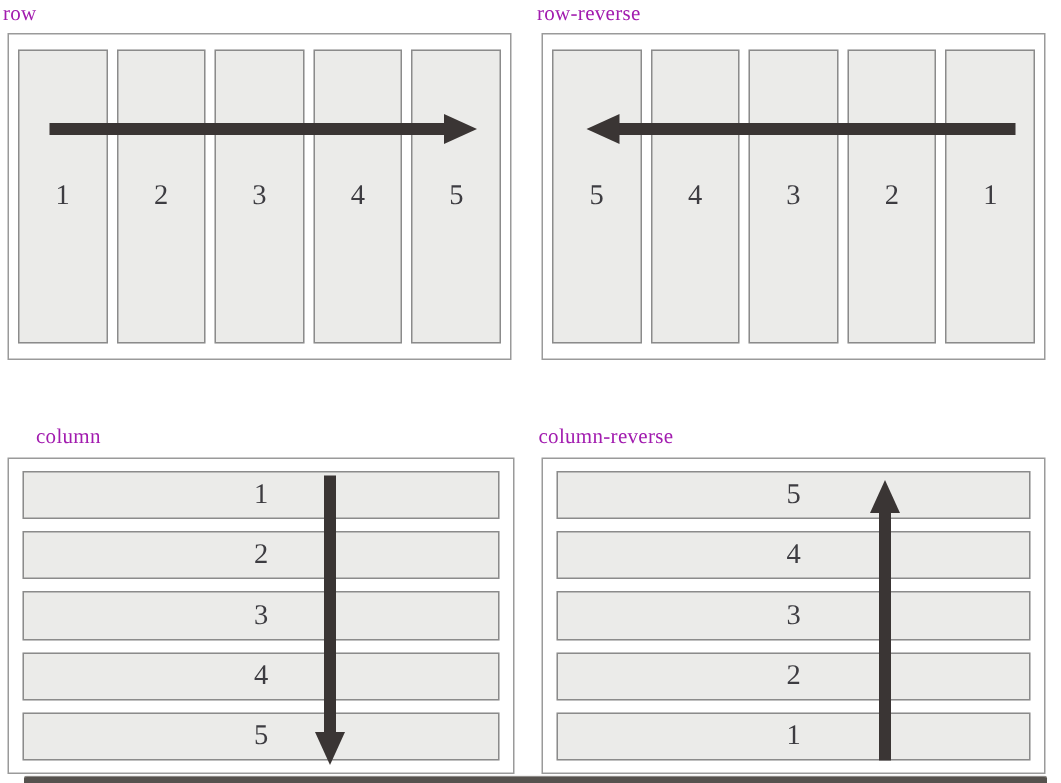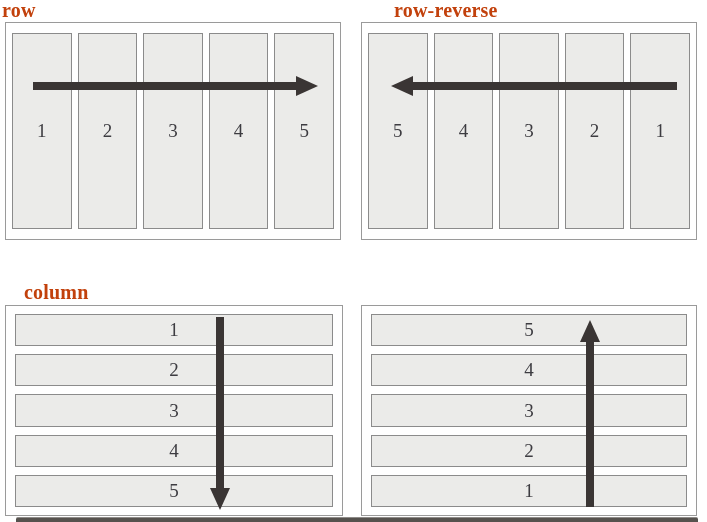--- a/index.html
+++ b/index.html
@@ -10,26 +10,25 @@
   .canvas {
     position: relative;
     width: 707px;
     height: 522px;
     background: #ffffff;
     overflow: hidden;
     font-family: "Liberation Serif", "DejaVu Serif", serif;
   }
   .panel-label {
     position: absolute;
-    font-size: 20px;
+    font-size: 14px;
     line-height: 20px;
-    color: #c2410c;
+    color: #a21caf;
     letter-spacing: 0.2px;
     white-space: nowrap;
-    font-weight: bold;
   }
   .flex-container {
     position: absolute;
     box-sizing: border-box;
     border: 1px solid #9a9a9a;
     background: #ffffff;
     display: flex;
   }
   .row-container {
     flex-direction: row;
@@ -80,21 +79,21 @@
     <div class="flex-item">2</div>
     <div class="flex-item">3</div>
     <div class="flex-item">4</div>
     <div class="flex-item">5</div>
   </div>
   <svg class="arrow-svg" style="left:5px; top:22px;" width="336" height="218" viewBox="0 0 336 218">
     <line x1="28" y1="64" x2="293" y2="64" stroke="#3a3534" stroke-width="8"></line>
     <polygon points="291,54 313,64 291,74" fill="#3a3534"></polygon>
   </svg>
 
-  <div class="panel-label" style="left:358px; top:0px;margin-left:36px;">row-reverse</div>
+  <div class="panel-label" style="left:358px; top:0px;">row-reverse</div>
   <div class="flex-container row-container" style="left:361px; top:22px; width:336px; height:218px;">
     <div class="flex-item">5</div>
     <div class="flex-item">4</div>
     <div class="flex-item">3</div>
     <div class="flex-item">2</div>
     <div class="flex-item">1</div>
   </div>
   <svg class="arrow-svg" style="left:361px; top:22px;" width="336" height="218" viewBox="0 0 336 218">
     <line x1="50" y1="64" x2="316" y2="64" stroke="#3a3534" stroke-width="8"></line>
     <polygon points="52,54 30,64 52,74" fill="#3a3534"></polygon>
@@ -106,20 +105,21 @@
     <div class="flex-item">2</div>
     <div class="flex-item">3</div>
     <div class="flex-item">4</div>
     <div class="flex-item">5</div>
   </div>
   <svg class="arrow-svg" style="left:5px; top:305px;" width="338" height="211" viewBox="0 0 338 211">
     <line x1="215" y1="12" x2="215" y2="185" stroke="#3a3534" stroke-width="8"></line>
     <polygon points="205,183 215,205 225,183" fill="#3a3534"></polygon>
   </svg>
 
+  <div class="panel-label" style="left:359px; top:282px;">column-reverse</div>
   <div class="flex-container col-container" style="left:361px; top:305px; width:336px; height:211px;">
     <div class="flex-item">5</div>
     <div class="flex-item">4</div>
     <div class="flex-item">3</div>
     <div class="flex-item">2</div>
     <div class="flex-item">1</div>
   </div>
   <svg class="arrow-svg" style="left:361px; top:305px;" width="336" height="211" viewBox="0 0 336 211">
     <line x1="229" y1="35" x2="229" y2="202" stroke="#3a3534" stroke-width="8"></line>
     <polygon points="219,37 229,15 239,37" fill="#3a3534"></polygon>

